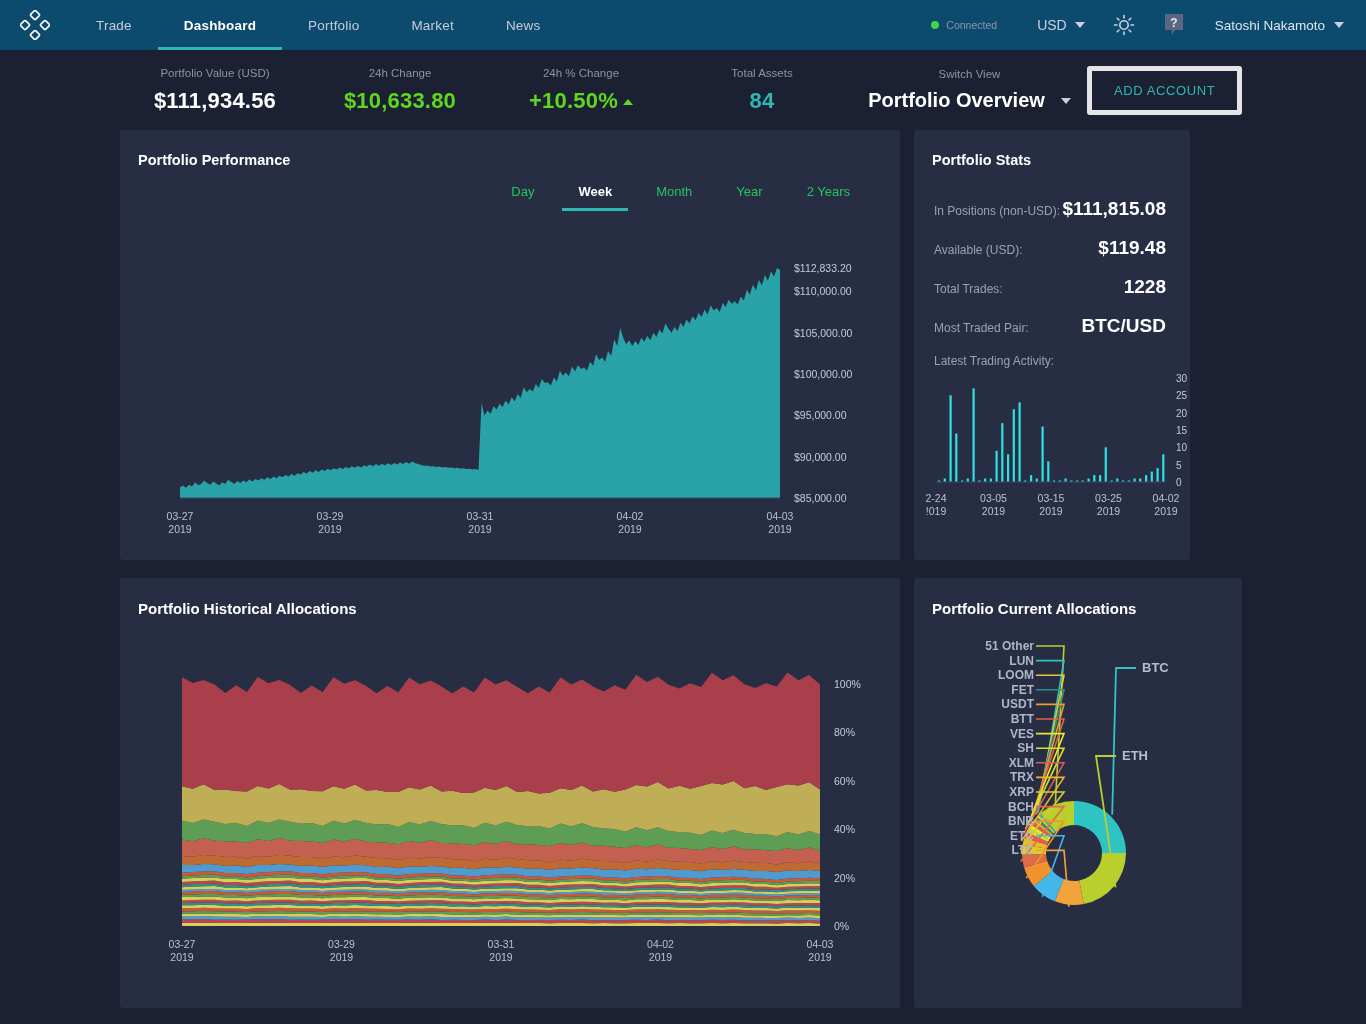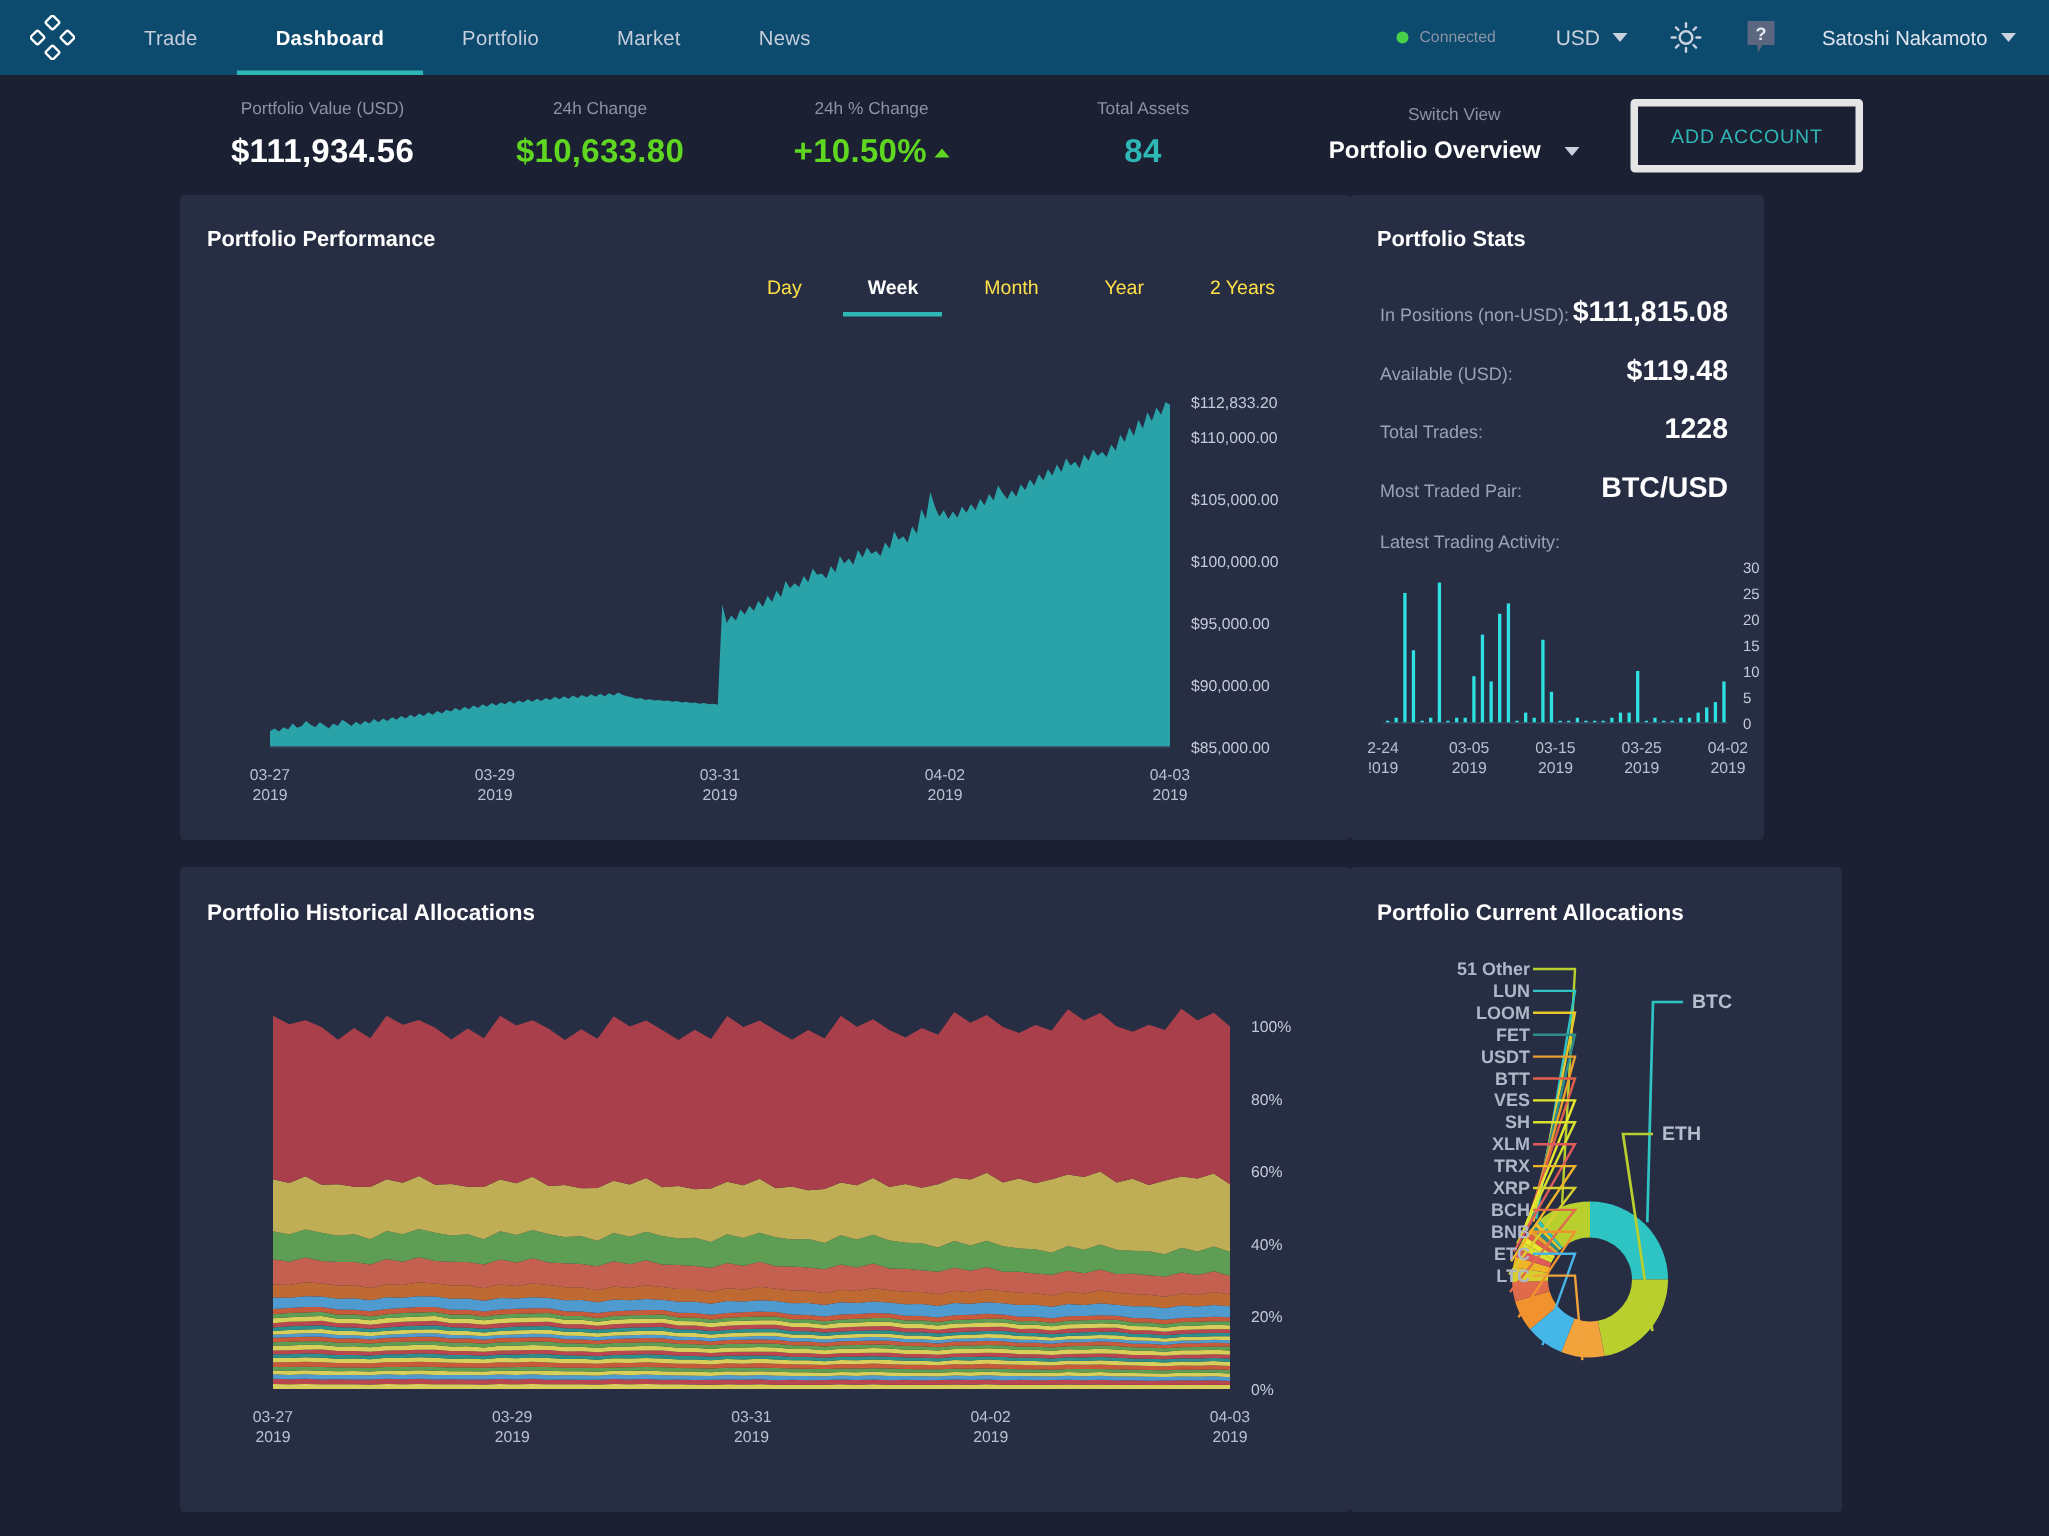--- a/index.html
+++ b/index.html
@@ -48,43 +48,43 @@
     height: 80px; display: flex; align-items: center;
     padding: 0 120px 0 120px;
   }
   .stat { text-align: center; }
   .stat-label { font-size: 11.5px; color: #8b93a6; margin-bottom: 9px; }
   .stat-value { font-size: 22px; font-weight: bold; letter-spacing: .2px; }
   .v-white { color: #ffffff; }
   .v-green { color: #5fd620; }
   .v-teal  { color: #2fb7b6; }
   .arrow-up { display: inline-block; width: 0; height: 0; border-left: 5px solid transparent; border-right: 5px solid transparent; border-bottom: 6px solid #5fd620; margin-left: 5px; vertical-align: 3px; }
-  .switch-val { display: flex; align-items: center; gap: 16px; font-size: 16px; font-weight: bold; color: #fff; cursor: pointer; }
+  .switch-val { display: flex; align-items: center; gap: 16px; font-size: 20px; font-weight: bold; color: #fff; cursor: pointer; }
   .add-btn {
     border: 5px solid #e5e5e5; background: transparent; color: #2fb7b6;
     font-size: 13px; letter-spacing: .6px; padding: 12px 22px;
     border-radius: 3px; cursor: pointer; font-family: inherit;
   }
 
   
   .grid { padding: 0 120px; display: flex; flex-direction: column; gap: 18px; }
-  .row { display: flex; gap: 0; }
+  .row { display: flex; gap: 14px; }
   .panel { background: #272e44; border-radius: 3px; position: relative; }
   .p-perf  { width: 780px; height: 430px; }
   .p-stats { width: 276px; height: 430px; }
   .p-hist  { width: 780px; height: 430px; }
   .p-alloc { width: 328px; height: 430px; }
   .panel-title { font-size: 14.5px; font-weight: bold; color: #ffffff; padding: 22px 0 0 18px; }
   .panel-title.lg { font-size: 15px; }
 
   
   .tabs { display: flex; justify-content: flex-end; padding-right: 28px; margin-top: 6px; gap: 0; }
   .tab {
     position: relative; padding: 10px 22px 12px;
-    font-size: 13px; color: #fde047; cursor: pointer; text-align: center;
+    font-size: 13px; color: #22c55e; cursor: pointer; text-align: center;
   }
   .tab.active { color: #ffffff; font-weight: bold; }
   .tab.active::after {
     content: ""; position: absolute; left: 6px; right: 6px; bottom: 0;
     height: 3px; background: #2fb7b6;
   }
 
   
   .chart-wrap { position: absolute; }
   .axis-lbl { font-size: 10.5px; fill: #b9c0d0; font-family: "Liberation Sans", sans-serif; }

